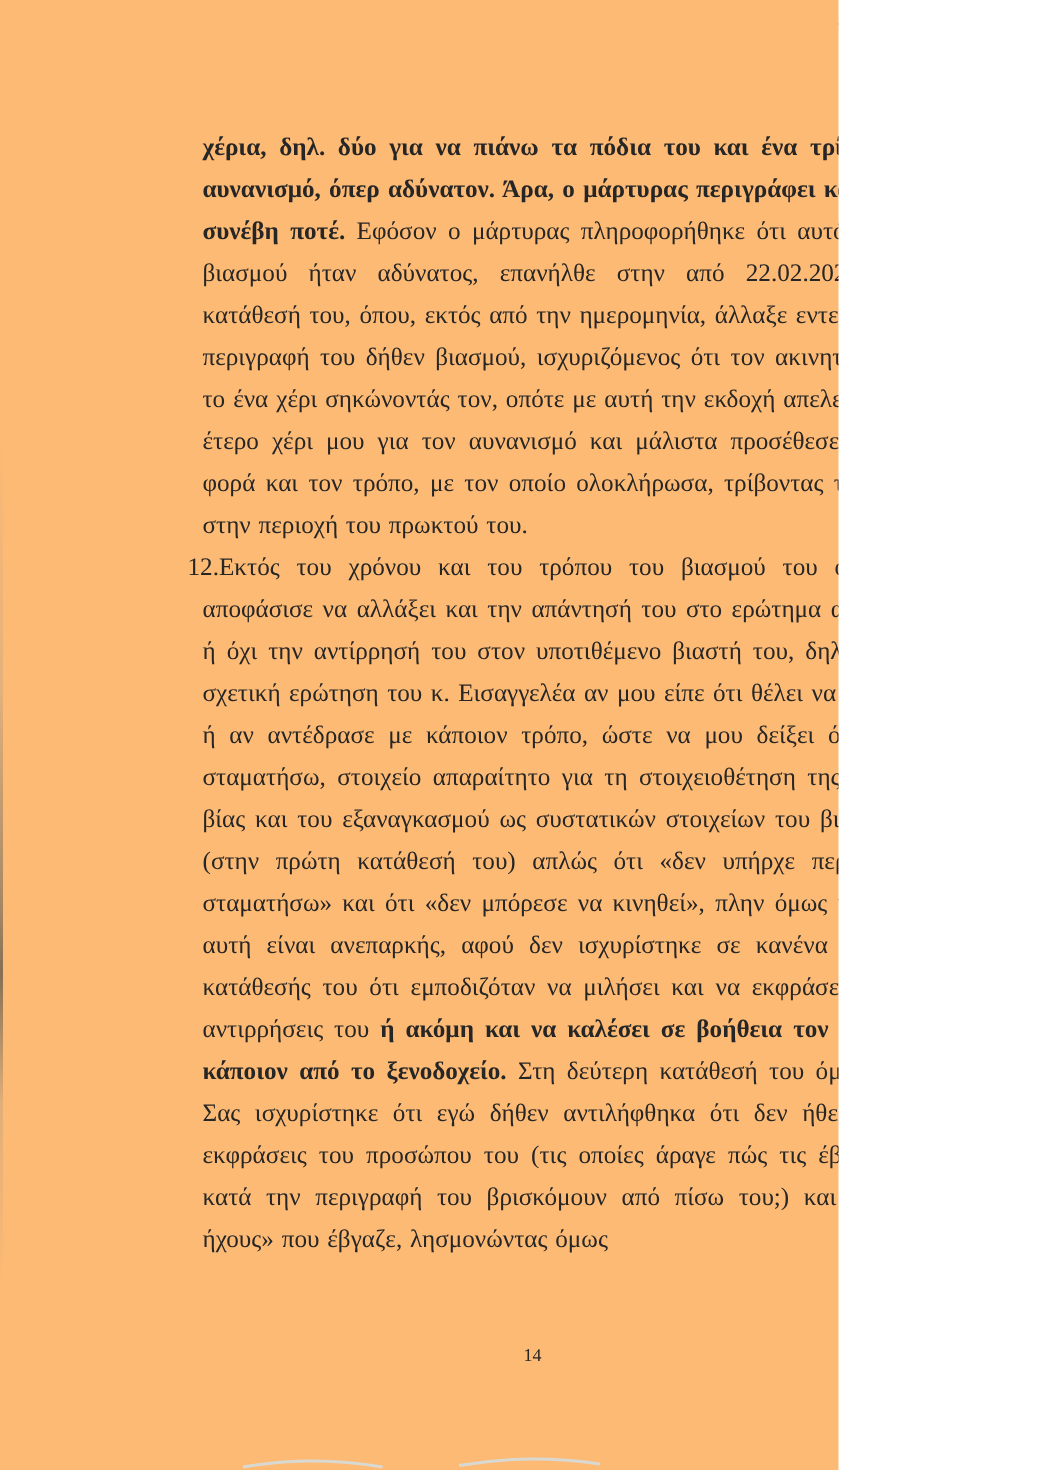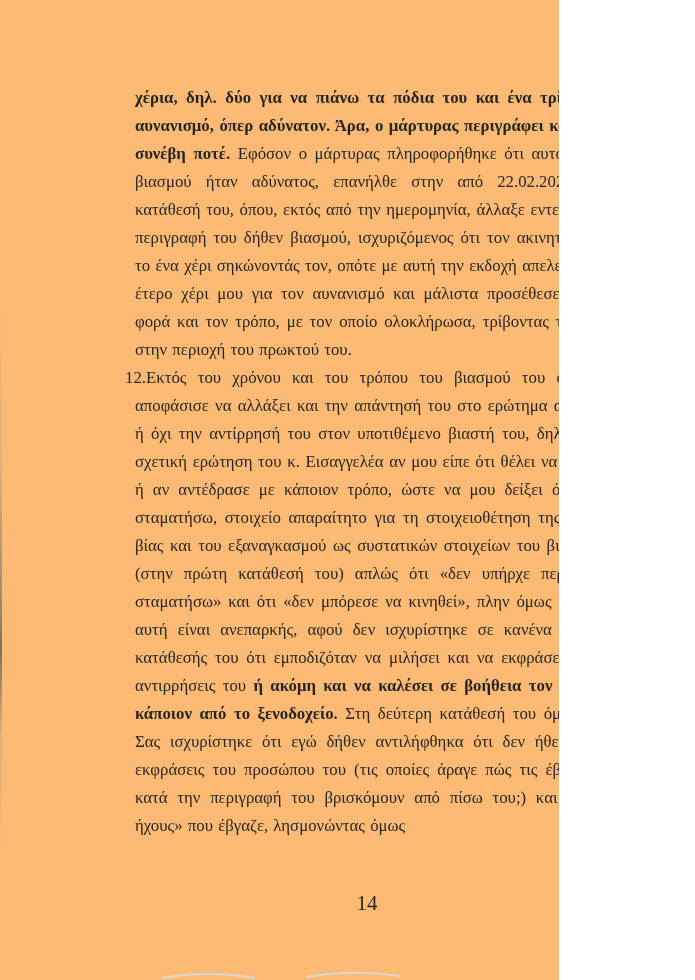--- a/index.html
+++ b/index.html
@@ -27,23 +27,23 @@
     font-size: 16.8px;
     line-height: 28px;
     text-align: justify;
     word-spacing: 0.06em;
   }
   .b { font-weight: bold; }
   .hang { text-indent: -10px; }
   .pagenum {
     position: absolute;
     top: 893px;
-    left: 367px;
+    left: 355px;
     transform: translateX(-50%);
-    font-size: 21px;
+    font-size: 12px;
     line-height: 20px;
   }
   .smudge {
     position: absolute;
     top: 0;
     left: 558px;
   }
   .edge-shadow {
     position: absolute;
     left: 0;

